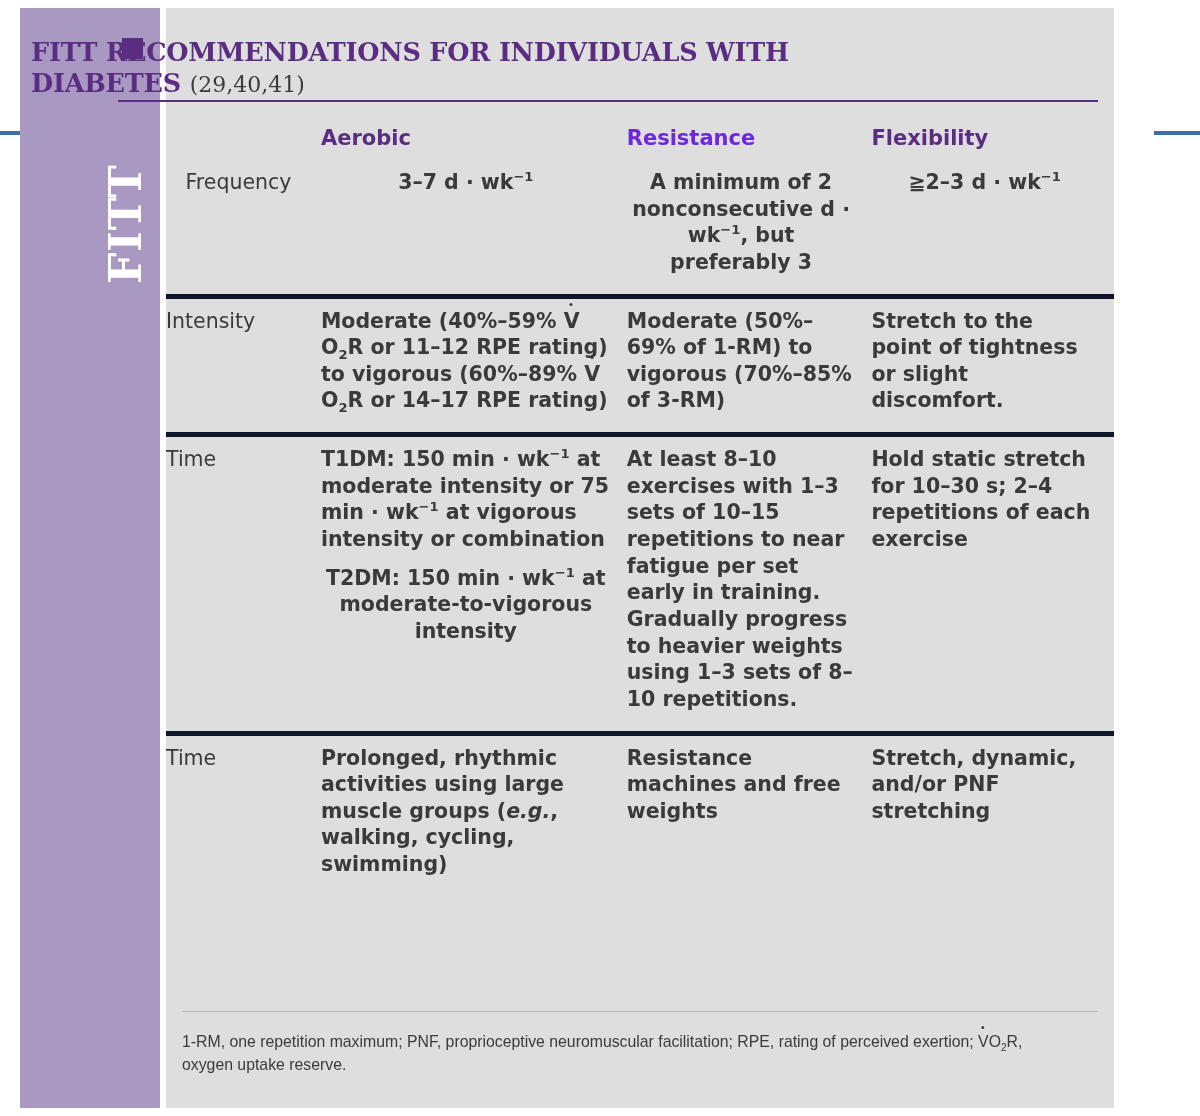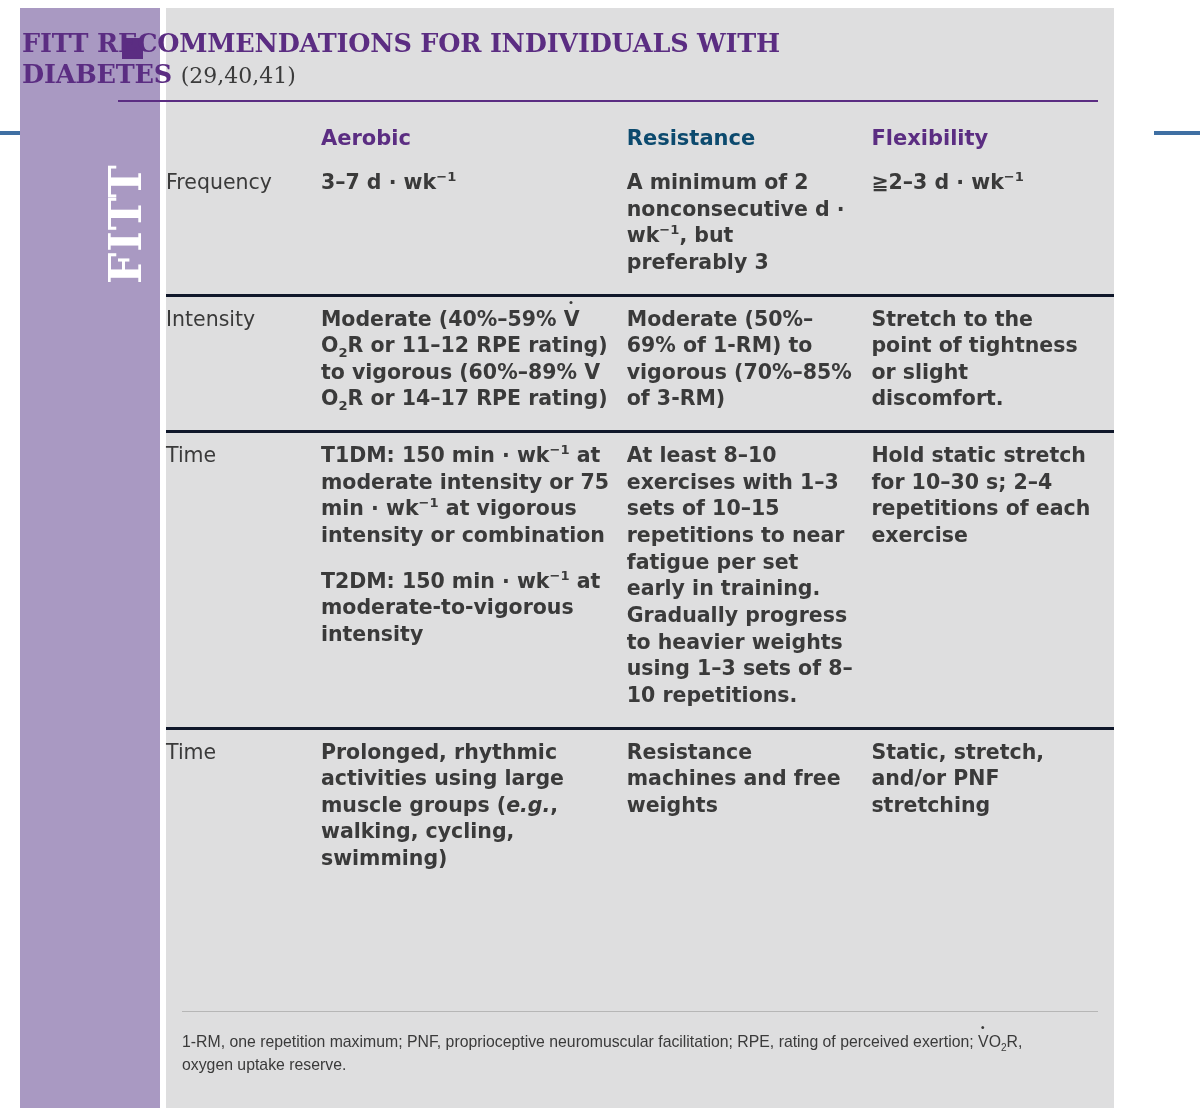--- a/index.html
+++ b/index.html
@@ -83,21 +83,21 @@
     padding: 0 16px 0 16px;
     box-sizing: border-box;
   }
   #title {
     color: #5b2d82;
     font-family: "DejaVu Serif", serif;
     font-weight: bold;
     font-size: 25.5px;
     line-height: 1.23;
     letter-spacing: -0.2px;
-    margin: 6px;
+    margin: 15px;
   }
   #title .refs {
     font-weight: normal;
     font-size: 22px;
     color: #3b3b3b;
     letter-spacing: 0;
   }
 
   
   #bullet-square {
@@ -147,39 +147,40 @@
   table.fitt thead th {
     color: #5b2d82;
     font-family: "DejaVu Sans", sans-serif;
     font-weight: bold;
     font-size: 21px;
     padding: 6px 14px 10px 0;
   }
   table.fitt thead th.blank { }
 
   table.fitt tbody tr > * {
-    border-top: 3px solid #0f172a;
+    border-top: 5px solid #0f172a;
   }
   table.fitt tbody tr.first-row > * {
     border-top: none;
+    text-align: center;
   }
 
   table.fitt tbody td,
   table.fitt tbody th {
     padding: 9px 16px 18px 0;
     line-height: 1.30;
     font-weight: normal;
   }
   table.fitt tbody th.rowlabel {
     color: #3a3a3a;
     font-weight: normal;
     padding-right: 10px;
   }
   td p { margin: 0; font-weight: bold; }
-  td p + p { margin-top: 19px; }
+  td p + p { margin-top: 12px; text-align: center; }
 
   sup { font-size: 0.64em; vertical-align: super; line-height: 0; }
   sub { font-size: 0.64em; vertical-align: sub; line-height: 0; }
   .it { font-style: italic; margin-top: 8px; }
 
   
   .vdot {
     position: relative;
     display: inline-block;
   }
@@ -247,21 +248,21 @@
       <colgroup>
         <col class="c-label">
           <col class="c-aer">
           <col class="c-res">
           <col class="c-flx">
       </colgroup>
       <thead>
         <tr>
           <th class="blank" style="color: rgb(91, 45, 130);"></th>
           <th style="color: rgb(91, 45, 130);">Aerobic</th>
-          <th style="color: #0c4a6e;">Resistance</th>
+          <th style="color: #6d28d9;">Resistance</th>
           <th style="color: rgb(91, 45, 130);">Flexibility</th>
         </tr>
       </thead>
       <tbody id="table-body">
           <tr class="first-row">
             <th class="rowlabel">Frequency</th>
             <td>
               <p>3–7 d · wk<sup>−1</sup></p>
             </td>
             <td>
@@ -298,21 +299,21 @@
           </tr>
           <tr>
             <th class="rowlabel">Time</th>
             <td>
               <p>Prolonged, rhythmic activities using large muscle groups (<span class="it">e.g.</span>, walking, cycling, swimming)</p>
             </td>
             <td>
               <p>Resistance machines and free weights</p>
             </td>
             <td>
-              <p>Static, stretch, and/or PNF stretching</p>
+              <p>Stretch, dynamic, and/or PNF stretching</p>
             </td>
           </tr>
         </tbody>
     </table>
   </div>
 
   <div id="footnote-rule"></div>
   <div id="footnote">1-RM, one repetition maximum; PNF, proprioceptive neuromuscular facilitation; RPE, rating of perceived exertion; <span class="vdot">V</span>O<sub>2</sub>R, oxygen uptake reserve.</div>
 
 </div>

